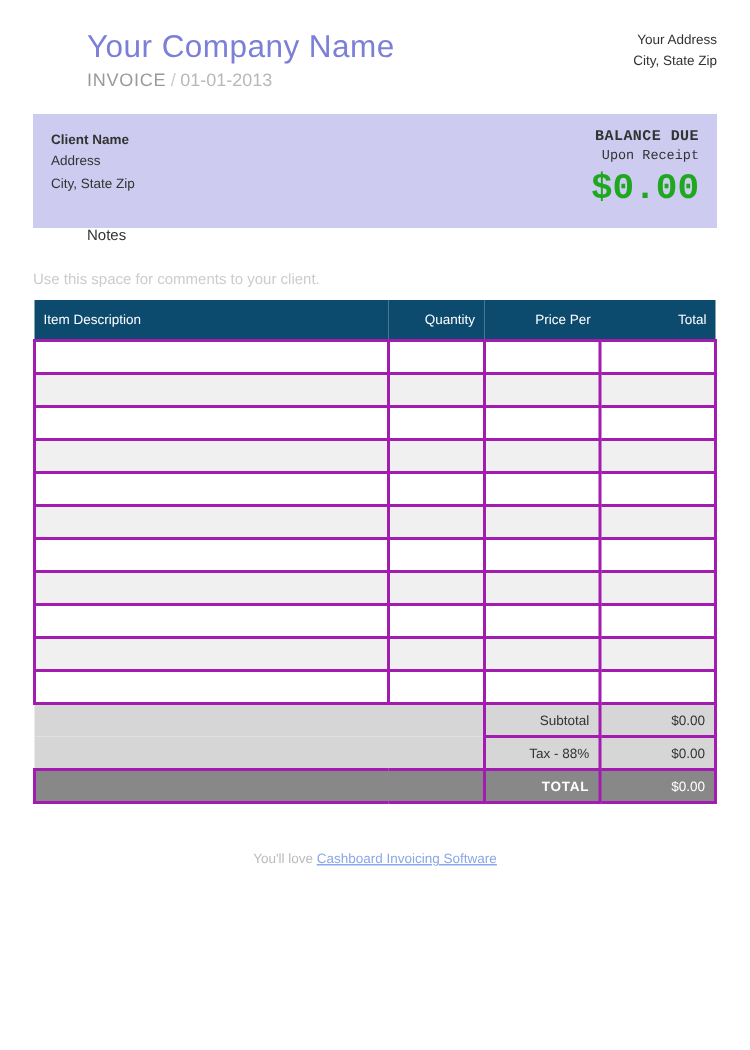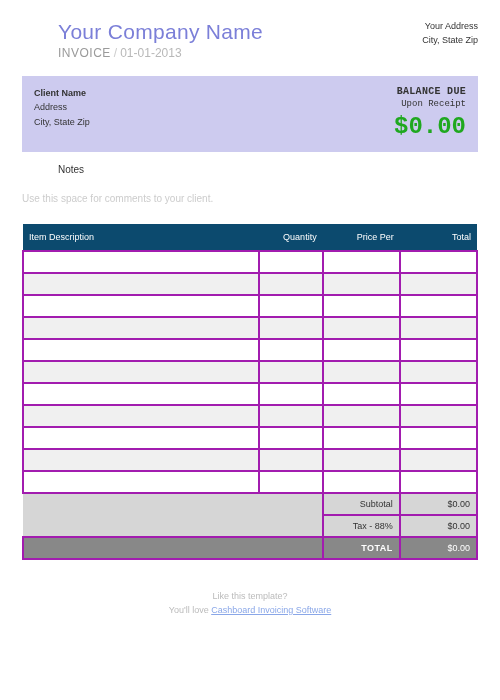--- a/index.html
+++ b/index.html
@@ -4,29 +4,29 @@
 <style>
 * { margin: 0; padding: 0; box-sizing: border-box; }
 body { font-family: Arial, Helvetica, sans-serif; width: 500px; height: 700px; background: #fff; padding: 20px 22px 10px 22px; font-size: 10px; color: #333; }
 .header { display: flex; justify-content: space-between; margin-bottom: 16px; margin-left: 36px; }
 .company-name { font-size: 21px; font-weight: normal; color: #7b7fd8; letter-spacing: 0.3px; }
 .invoice-line { font-size: 12px; color: #b3b3b3; margin-top: 2px; }
 .invoice-line .label { color: #9a9a9a; letter-spacing: 0.5px; }
 .invoice-line .sep { color: #ccc; margin: 0 3px; }
 .invoice-line .date { color: #b8b8b8; }
 .addr-right { text-align: right; font-size: 9px; color: #333; line-height: 1.5; }
-.client-box { background: #cdcbef; padding: 10px 12px 12px 12px; display: flex; justify-content: space-between; margin-bottom: 12px; }
+.client-box { background: #cdcbef; padding: 10px 12px 12px 12px; display: flex; justify-content: space-between; margin-bottom: 0; }
 .client-left { font-size: 9px; color: #333; line-height: 1.6; }
 .client-left .name { font-weight: bold; }
 .client-right { text-align: right; font-family: Liberation Mono, monospace; }
 .balance-due { font-size: 10px; font-weight: bold; color: #333; letter-spacing: 0.3px; }
 .upon-receipt { font-size: 9px; color: #333; margin-top: 2px; }
 .amount { font-size: 24px; font-weight: bold; color: #1fa81f; margin-top: 4px; }
 .notes-label { font-size: 10px; color: #333; margin-bottom: 18px; padding-left: 36px; }
-.notes-placeholder { font-size: 10px; color: #ccc; margin-bottom: 20px; }
+.notes-placeholder { font-size: 10px; color: #ccc; margin-bottom: 8px; }
 .tbl { width: 100%; border-collapse: collapse; }
 .tbl thead th { background: #0c4a6e; color: #fff; font-weight: normal; font-size: 9px; padding: 8px 6px; text-align: right; }
 .tbl thead th:first-child { text-align: left; }
 .tbl tbody td { border: 2px solid #a21caf; height: 22px; padding: 0 6px; font-size: 9px; }
 .tbl tbody tr:nth-child(even) td { background: #f0f0f0; }
 .tbl tbody td:first-child { width: 52%; }
 .tbl tbody td:nth-child(2) { width: 14%; }
 .tbl tbody td:nth-child(3) { width: 17%; }
 .tbl tbody td:nth-child(4) { width: 17%; }
 .sub-row td { background: #d6d6d6 !important; border: 1px solid #c8c8c8; font-size: 9px; height: 22px; padding: 0 6px; }
@@ -159,17 +159,16 @@
     </tr>
     <tr class="total-row">
       <td colspan="2"></td>
       <td class="lbl">TOTAL</td>
       <td class="val">$0.00</td>
     </tr>
   </tbody>
 </table>
 
 <div class="footer">
-  <div>Like this template?</div>
   <div>
     <span>You'll love </span><a href="#">Cashboard Invoicing Software</a>
   </div>
 </div>
 
 </body></html>

